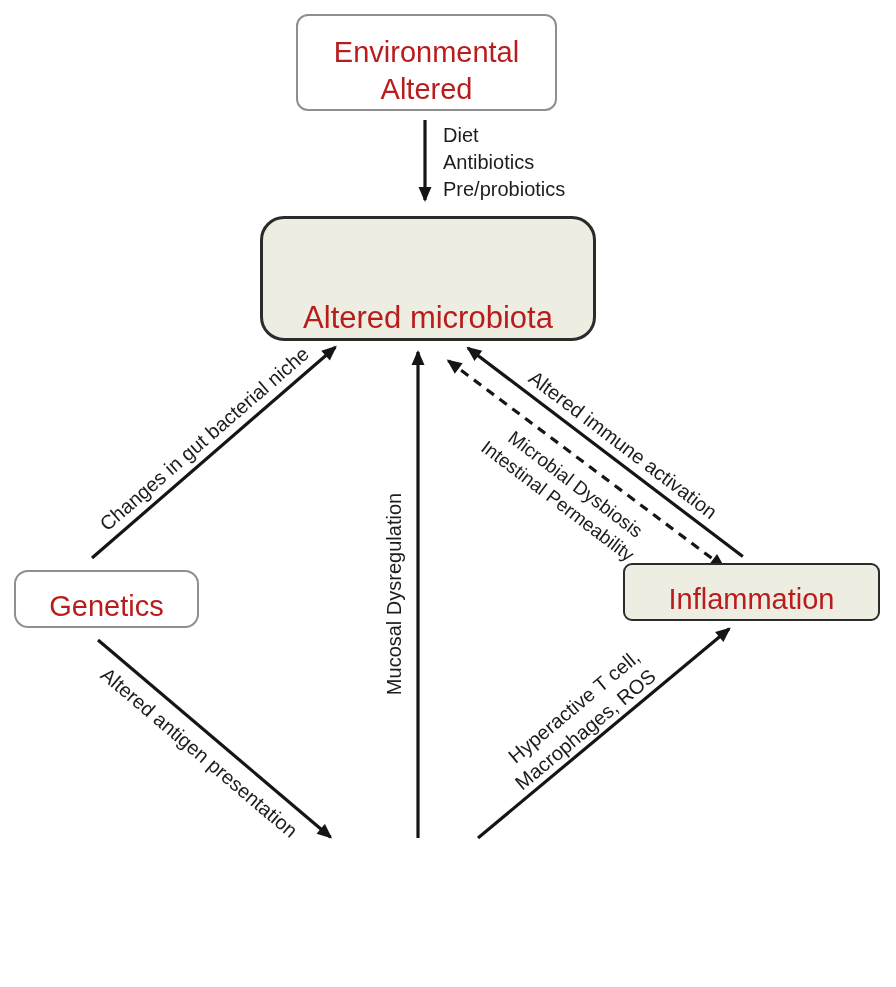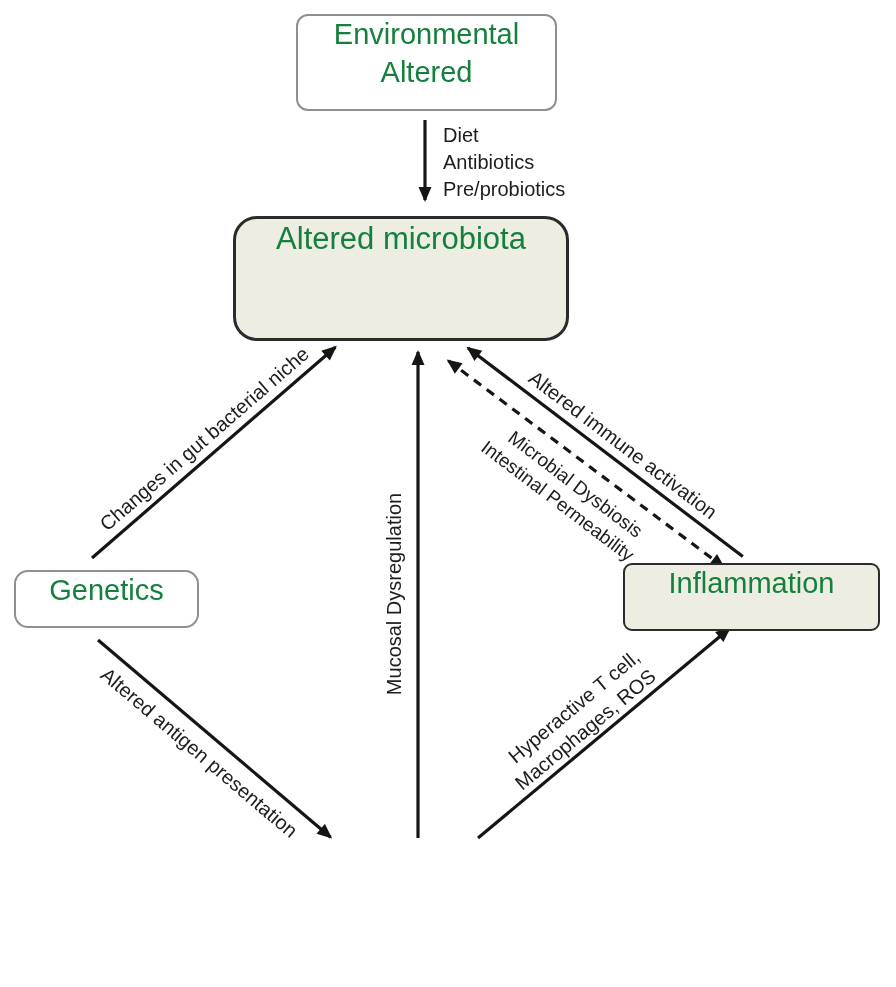--- a/index.html
+++ b/index.html
@@ -6,22 +6,22 @@
   .diagram{
     position:relative;width:896px;height:987px;background:#ffffff;
     font-family:"Liberation Sans", sans-serif;overflow:hidden;
   }
   .edges{position:absolute;left:0;top:0;width:896px;height:987px;}
   .edge-line{stroke:#151515;stroke-width:3.2;fill:none;}
   .edge-line.dashed{stroke-dasharray:9 7;}
   .edge-label{font-size:20px;fill:#1d1d1d;}
   .edge-label.small{font-size:19px;}
   .node{
-    position:absolute;display:flex;align-items:flex-start;justify-content:center;
-    text-align:center;box-sizing:border-box;color:#15803d;line-height:1.3;
+    position:absolute;display:flex;align-items:flex-end;justify-content:center;
+    text-align:center;box-sizing:border-box;color:#b91c1c;line-height:1.3;
     background:#ffffff;
   }
   .node.filled{background:#edeee1;border:3px solid #2b2b2b;}
   .node.plain{background:#ffffff;border:2.5px solid #8f8f8f;}
 </style>
 </head>
 <body>
 
 <div class="diagram">
 
@@ -68,26 +68,26 @@
     </g>
   </svg>
 
   <div class="node plain" style="left:296px;top:14px;width:261px;height:97px;border-radius:12px;font-size:29px;">
     <div>
       <span>Environmental</span><br>
       <span>Altered</span>
     </div>
   </div>
 
-  <div class="node filled" style="left:233px;top:216px;width:336px;height:125px;border-radius:24px;font-size:31px;">
+  <div class="node filled" style="left:260px;top:216px;width:336px;height:125px;border-radius:24px;font-size:31px;">
     <div>Altered microbiota</div>
   </div>
 
   <div class="node plain" style="left:14px;top:570px;width:185px;height:58px;border-radius:14px;font-size:29px;">
     <div>Genetics</div>
   </div>
 
-  <div class="node filled" style="left:623px;top:563px;width:257px;height:68px;border-radius:9px;border-width:2.5px;font-size:29px;">
+  <div class="node filled" style="left:623px;top:563px;width:257px;height:58px;border-radius:9px;border-width:2.5px;font-size:29px;">
     <div>Inflammation</div>
   </div>
 
 
 </div>
 
 </body></html>

